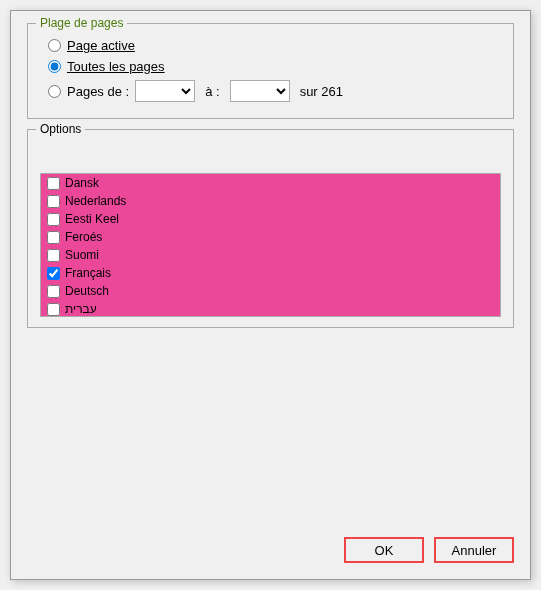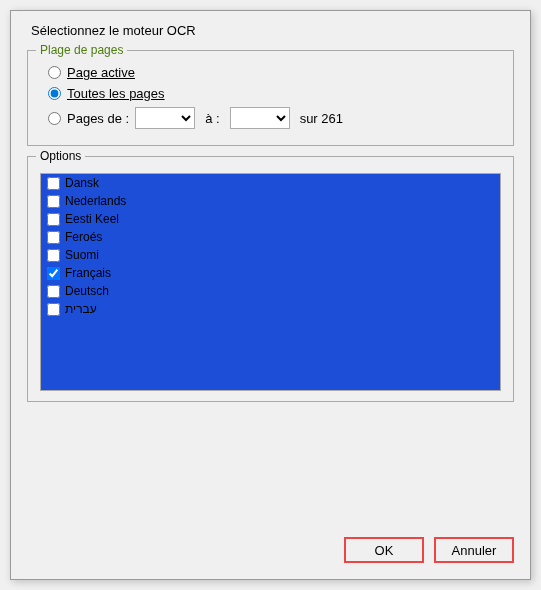--- a/index.html
+++ b/index.html
@@ -112,25 +112,26 @@
     }
 
     .langue-label {
       font-size: 12px;
       margin-bottom: 6px;
       padding-left: 4px;
     }
 
     .lang-list-container {
       border: 1px solid #aaa;
-      background: #1d4ed8;
-      height: 218px;
+      background: #ec4899;
+      height: 144px;
       overflow-y: scroll;
       overflow-x: hidden;
       width: 100%;
+      margin-top: 27px;
     }
 
     .lang-item {
       display: flex;
       align-items: center;
       padding: 2px 6px;
       gap: 5px;
       cursor: default;
     }
 
@@ -180,21 +181,20 @@
     }
     .lang-list-container::-webkit-scrollbar-thumb {
       background: #c0c0c0;
       border: 1px solid #aaa;
     }
   </style>
 </head>
 <body>
 
 <div class="dialog">
-  <div class="dialog-title">Sélectionnez le moteur OCR</div>
 
   <div class="group-box">
     <span class="group-box-label">Plage de pages</span>
 
     <div class="radio-row">
       <input type="radio" name="page_range" class="radio-input" style="">
       <label>Page active</label>
     </div>
 
     <div class="radio-row">

